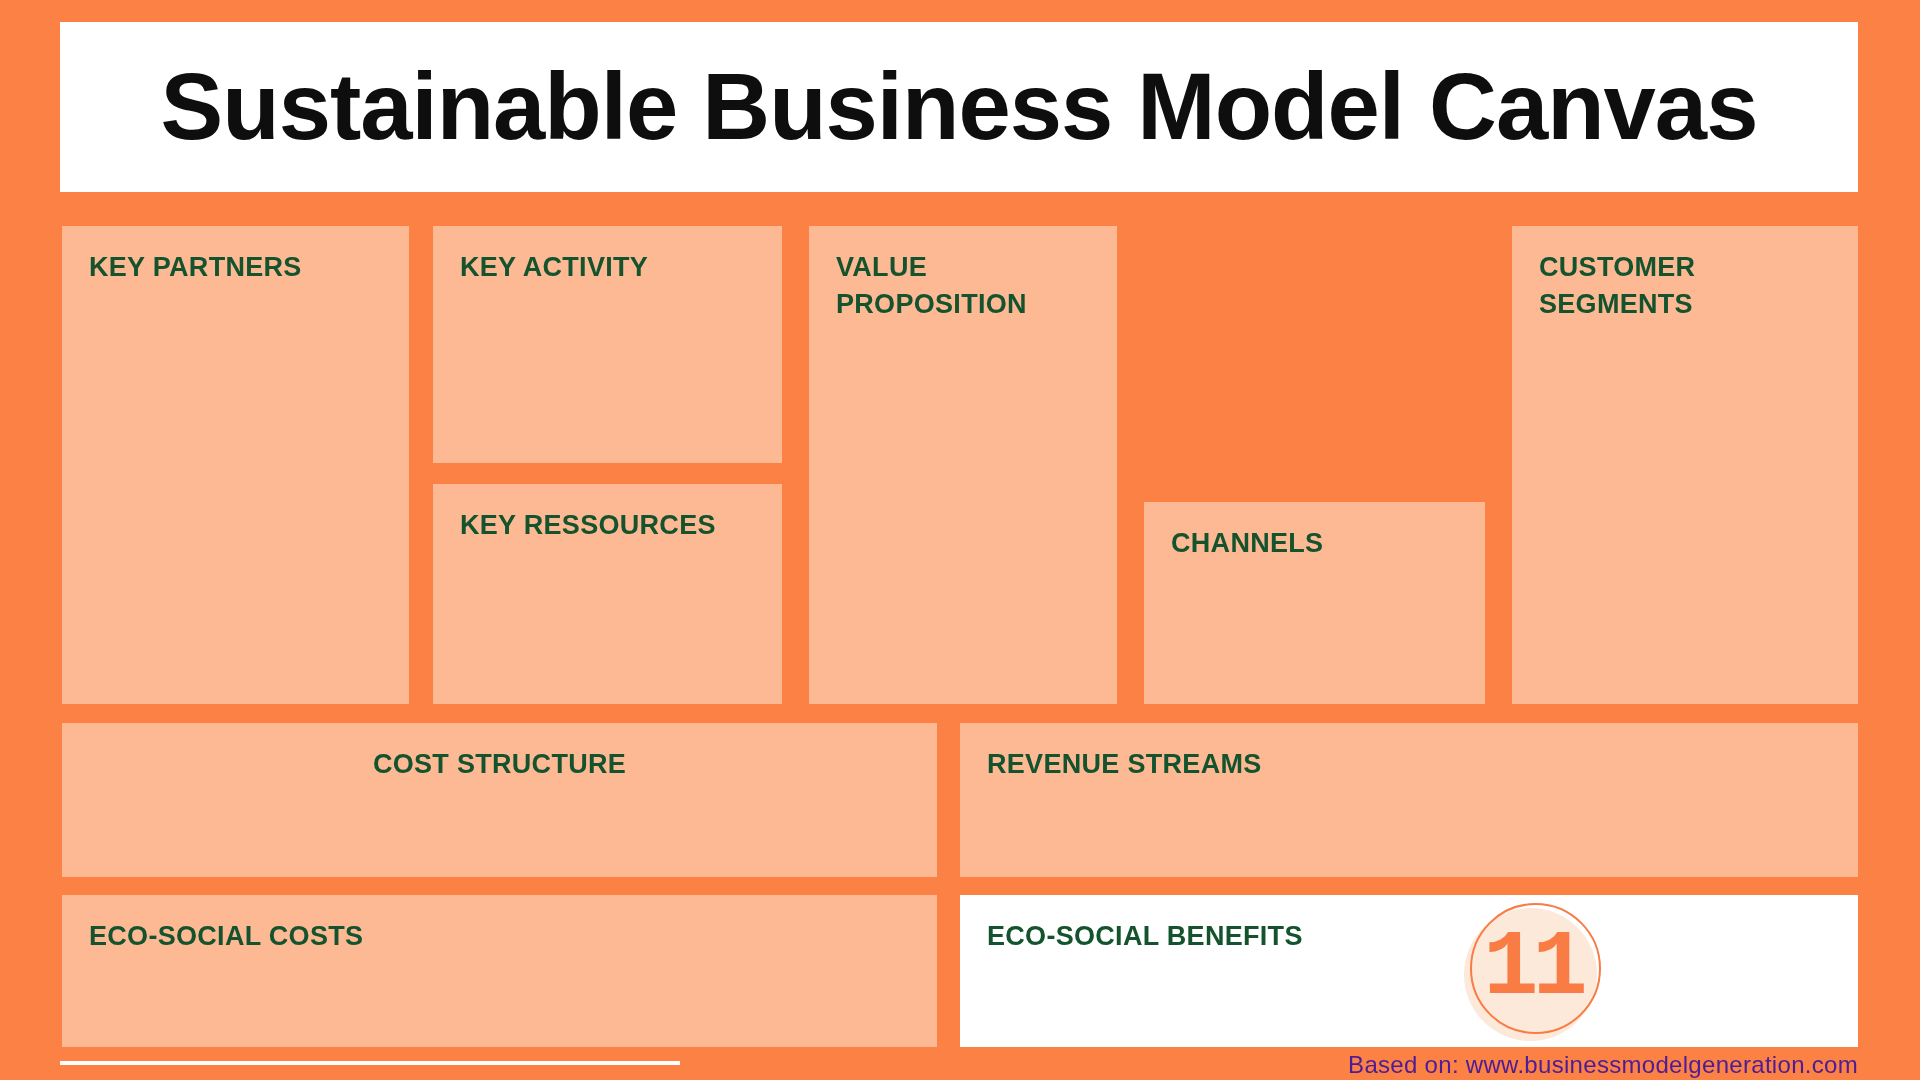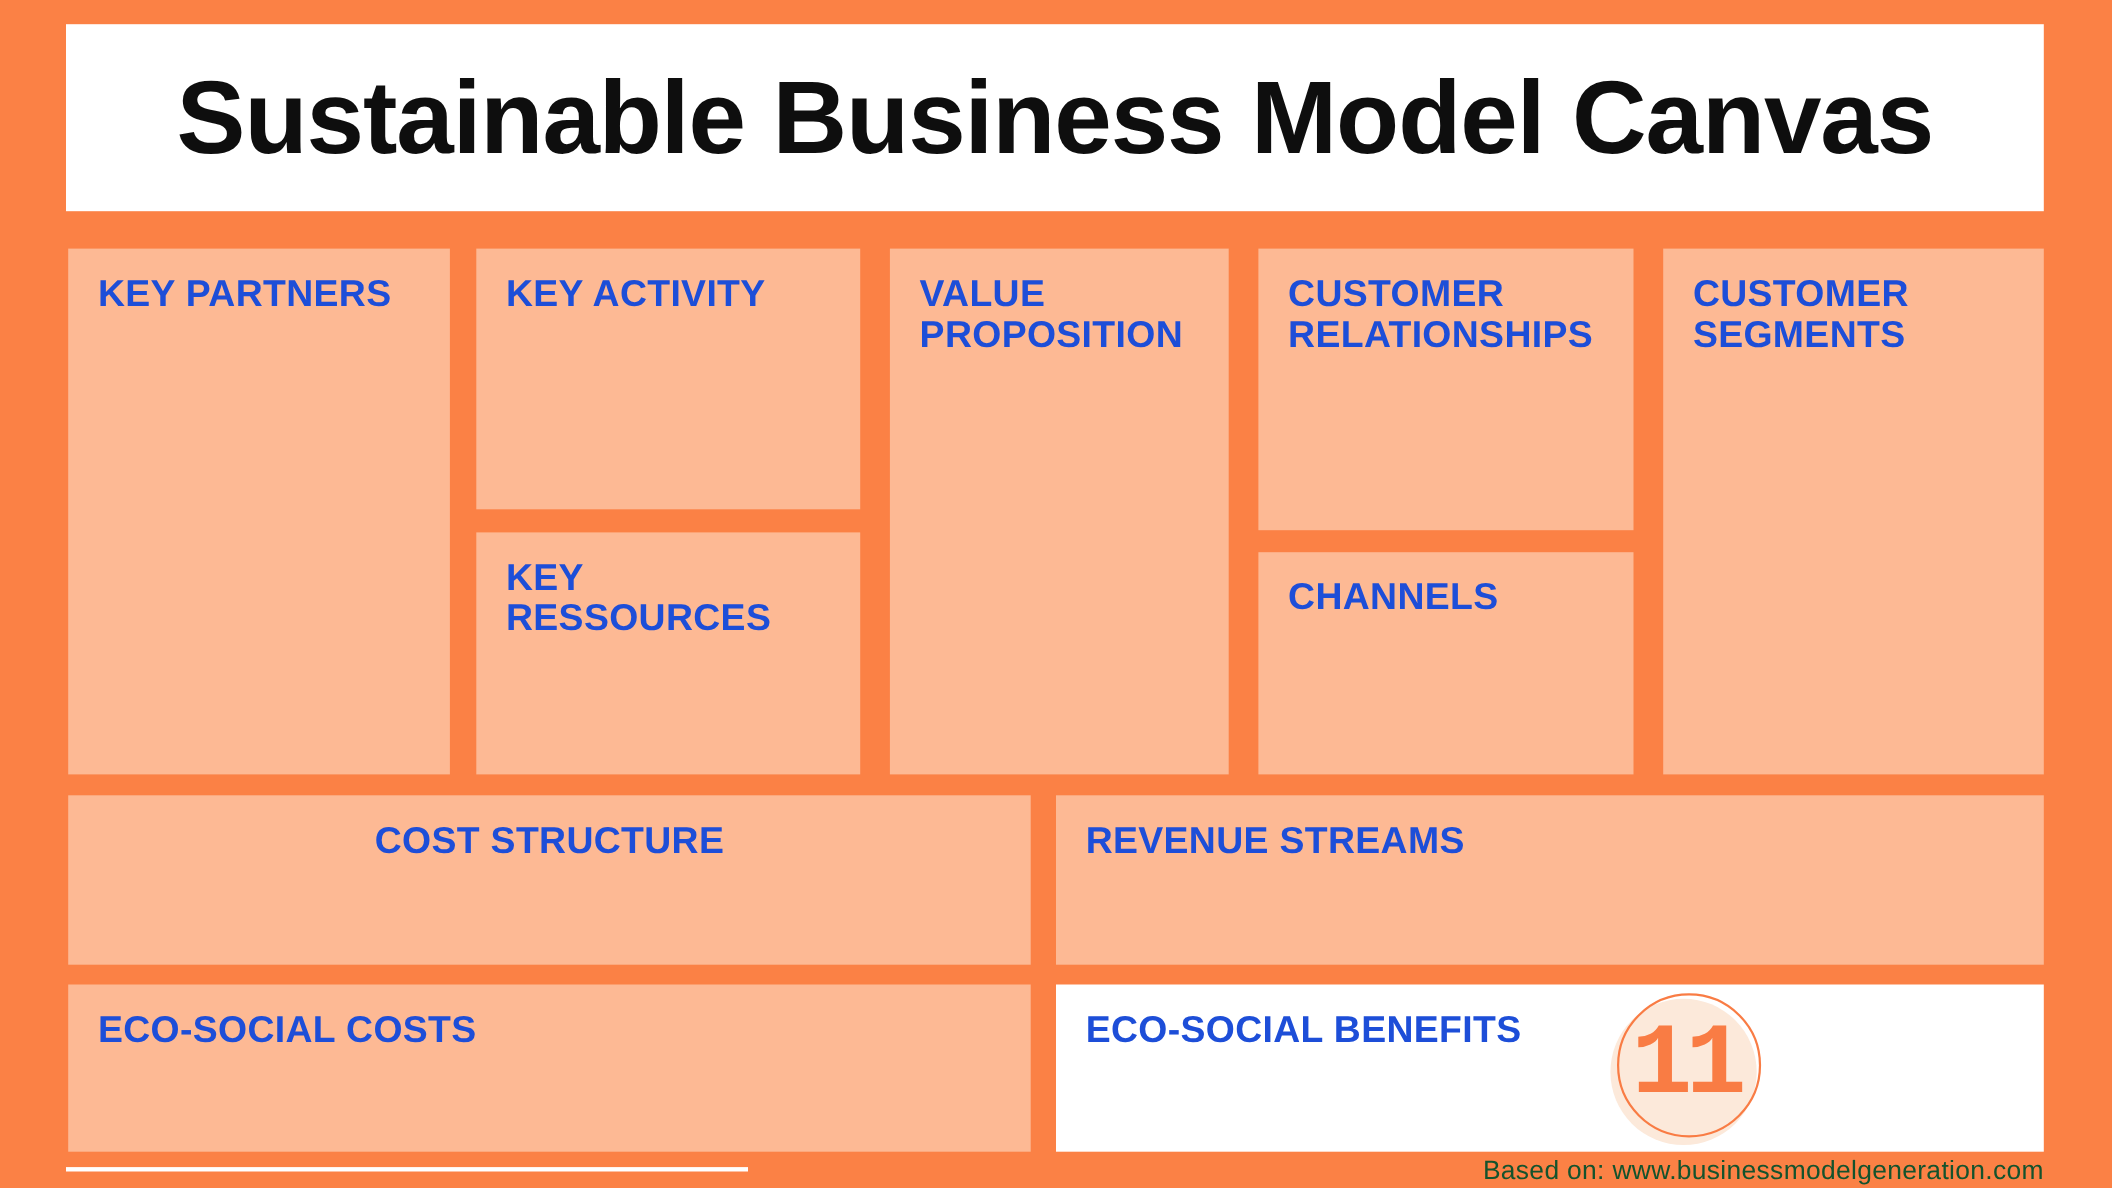--- a/index.html
+++ b/index.html
@@ -21,21 +21,21 @@
     letter-spacing:-1px;white-space:nowrap;
   }
   .box{
     position:absolute;
     background:#FDB994;
     box-sizing:border-box;
     padding:23px 27px;
   }
   .box-label{
     margin:0;
-    font-size:34px;font-weight:700;color:#1d4ed8;
+    font-size:27px;font-weight:700;color:#14532d;
     line-height:37px;letter-spacing:.3px;
   }
   .b-key-partners          {left:62px;  top:226px; width:347px; height:478px;}
   .b-key-activity          {left:433px; top:226px; width:349px; height:237px;}
   .b-key-ressources        {left:433px; top:484px; width:349px; height:220px;}
   .b-value-proposition     {left:809px; top:226px; width:308px; height:478px;}
   .b-customer-relationships{left:1144px;top:226px; width:341px; height:256px;}
   .b-channels              {left:1144px;top:502px; width:341px; height:202px;}
   .b-customer-segments     {left:1512px;top:226px; width:346px; height:478px;}
   .b-cost-structure        {left:62px;  top:723px; width:875px; height:154px;text-align:center;}
@@ -60,21 +60,21 @@
     letter-spacing:-6px;line-height:1;
     transform:translateX(-3px);
     font-family:Liberation Mono, monospace;
   }
   .divider-line{
     position:absolute;left:60px;top:1061px;width:620px;height:4px;
     background:#FFFFFF;
   }
   .footer-credit{
     position:absolute;right:62px;top:1051px;
-    font-size:24px;color:#14532d;font-weight:400;
+    font-size:24px;color:#4c1d95;font-weight:400;
     letter-spacing:.3px;
   }
 </style>
 </head>
 <body>
 
 <div class="page">
 
   <header class="header">
     <h1 class="title">Sustainable Business Model Canvas</h1>
@@ -89,23 +89,20 @@
   </section>
 
   <section class="box b-value-proposition">
     <h2 class="box-label">VALUE PROPOSITION</h2>
   </section>
 
   <section class="box b-key-ressources">
     <h2 class="box-label">KEY RESSOURCES</h2>
   </section>
 
-  <section class="box b-customer-relationships">
-    <h2 class="box-label">CUSTOMER RELATIONSHIPS</h2>
-  </section>
 
   <section class="box b-channels">
     <h2 class="box-label">CHANNELS</h2>
   </section>
 
   <section class="box b-customer-segments">
     <h2 class="box-label">CUSTOMER SEGMENTS</h2>
   </section>
 
   <section class="box b-cost-structure">

